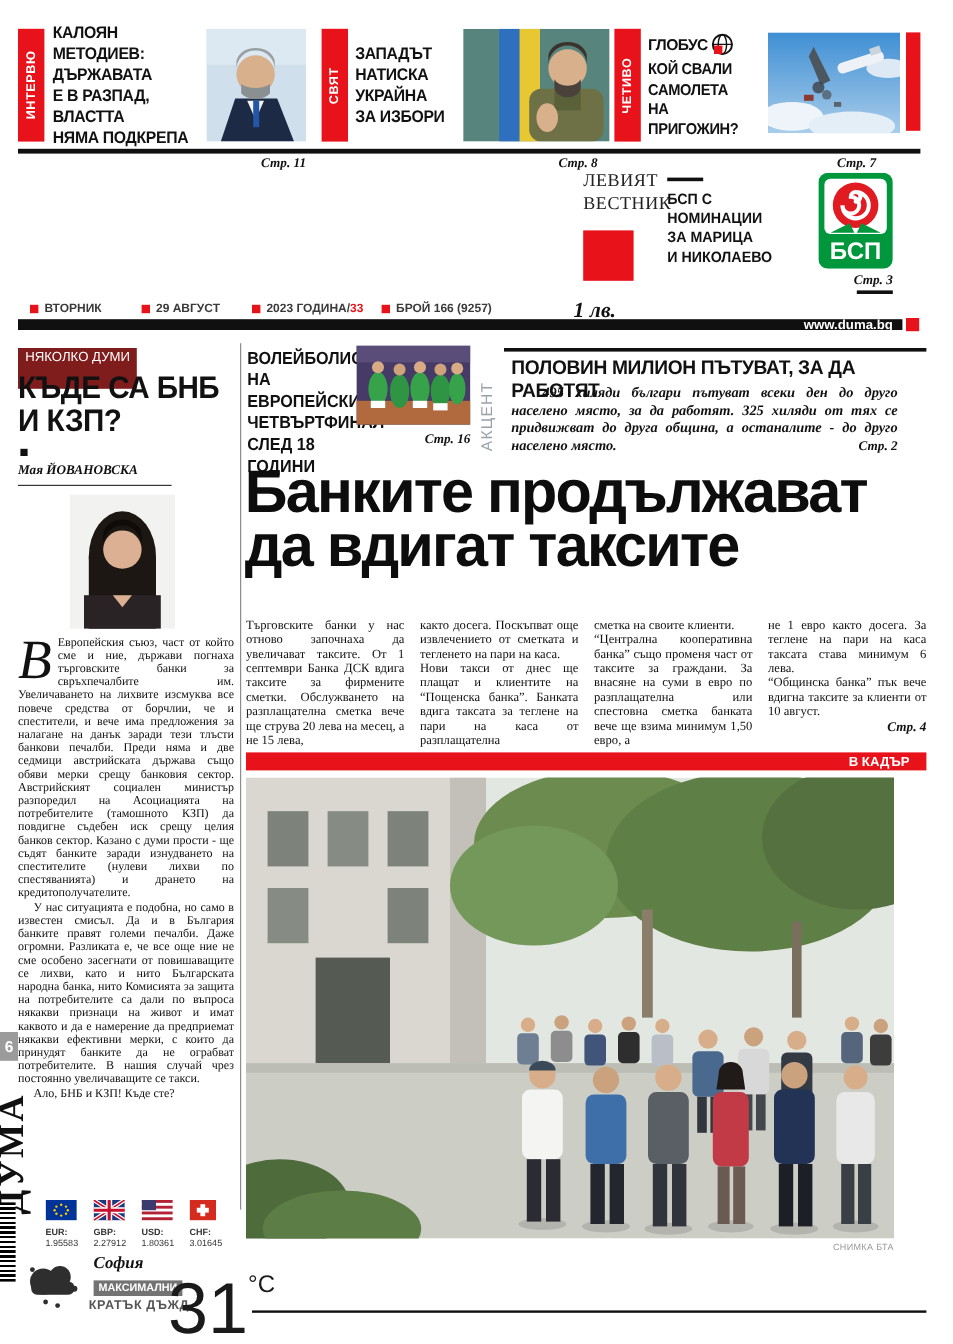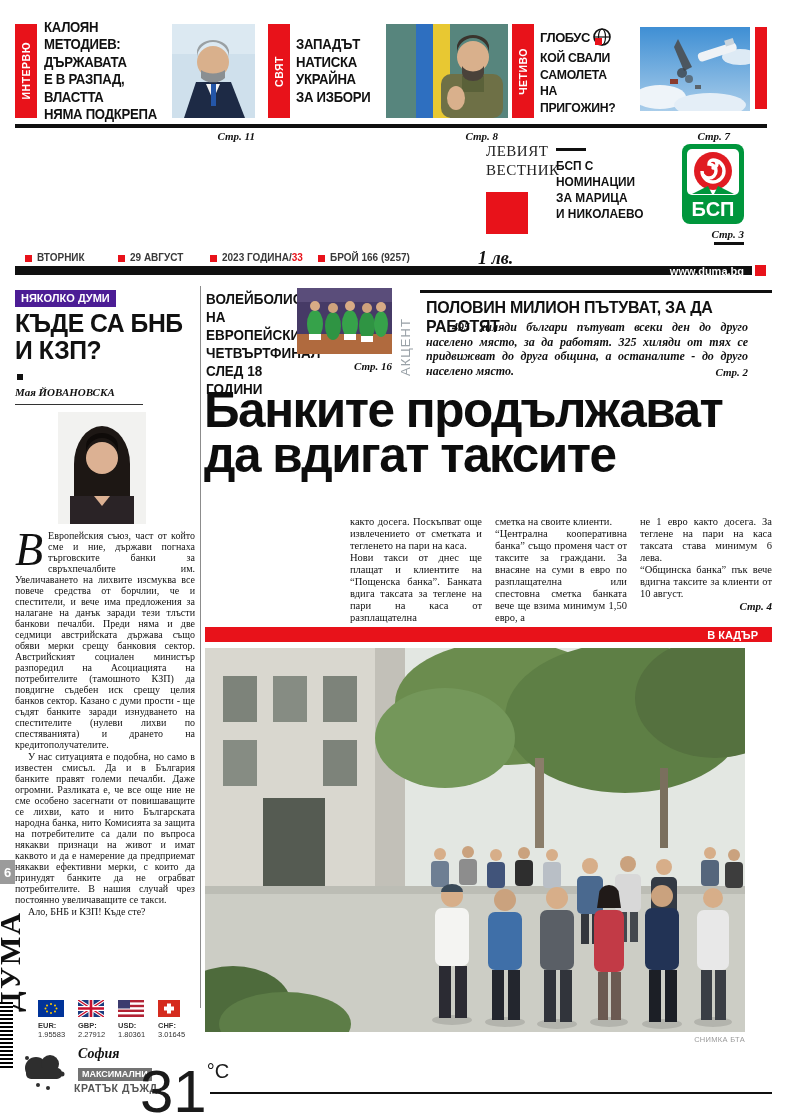--- a/index.html
+++ b/index.html
@@ -26,21 +26,21 @@
   .redsq{background:#e8121a;}
   .bspnews{font-weight:bold;font-size:12.5px;line-height:16px;transform:scaleX(.95);transform-origin:left top;}
 
   
   .dl{font-size:10px;font-weight:bold;color:#3a3a3a;}
   .dl::before{content:"";display:inline-block;width:7px;height:7px;background:#e8121a;margin-right:5px;vertical-align:-1px;}
   .blackbar{background:#101010;}
   .site{color:#fff;font-weight:bold;font-size:11px;}
 
   
-  .kicker{background:#4c1d95;color:#fff;font-weight:bold;font-size:11px;padding:2px 6px 3px;display:inline-block;}
+  .kicker{background:#7f1d1d;color:#fff;font-weight:normal;font-size:11px;padding:2px 6px 20px;display:inline-block;}
   .op-head{font-weight:bold;font-size:26px;line-height:27px;letter-spacing:-0.5px;transform:scaleX(.95);transform-origin:left top;}
   .author{font-family:"Liberation Serif",serif;font-style:italic;font-weight:bold;font-size:11px;}
   .op-body{font-family:"Liberation Serif","DejaVu Serif",serif;font-size:10px;line-height:11px;text-align:justify;}
   .op-body .para{margin:0 0 1px 0;}
   .op-body .ind{text-indent:13px;}
   .dropcap{float:left;font-family:"Liberation Serif",serif;font-style:italic;font-size:46px;line-height:36px;padding:2px 5px 0 0;}
 
   
   .vol-title{font-weight:bold;font-size:14.5px;line-height:18px;transform:scaleX(.93);transform-origin:left top;}
   .ak-label{writing-mode:vertical-rl;transform:rotate(180deg);color:#9aa2a8;font-size:13px;letter-spacing:1px;}
@@ -260,20 +260,21 @@
 
   <div class="abs ak-label" style="left:398px;top:296px;height:80px;">АКЦЕНТ</div>
   <div class="abs hr2" style="left:420px;top:290px;width:352px;height:2.5px;"></div>
   <div class="abs ak-title" style="left:426px;top:298px;width:350px;">ПОЛОВИН МИЛИОН ПЪТУВАТ, ЗА ДА РАБОТЯТ</div>
   <div class="abs ak-body" style="left:426px;top:320px;width:322px;">495 хиляди българи пътуват всеки ден до друго населено място, за да работят. 325 хиляди от тях се придвижват до друга община, а останалите - до друго населено място.</div>
   <div class="abs tpage" style="left:668px;top:366px;width:80px;">Стр. 2</div>
 
   <div class="abs headline pre" style="left:204px;top:388px;width:590px;">Банките продължават
 да вдигат таксите</div>
 
+  <div class="abs col pre" style="left:205px;top:516px;width:132px;">Търговските банки у нас отново започнаха да увеличават таксите. От 1 септември Банка ДСК вдига таксите за фирмените сметки. Обслужването на разплащателна сметка вече ще струва 20 лева на месец, а не 15 лева,</div>
   <div class="abs col pre" style="left:350px;top:516px;width:132px;">както досега. Поскъпват още извлечението от сметката и тегленето на пари на каса.
 Нови такси от днес ще плащат и клиентите на “Пощенска банка”. Банката вдига таксата за теглене на пари на каса от разплащателна</div>
   <div class="abs col pre" style="left:495px;top:516px;width:132px;">сметка на своите клиенти.
 “Централна кооперативна банка” също променя част от таксите за граждани. За внасяне на суми в евро по разплащателна или спестовна сметка банката вече ще взима минимум 1,50 евро, а</div>
   <div class="abs col pre" style="left:640px;top:516px;width:132px;">не 1 евро както досега. За теглене на пари на каса таксата става минимум 6 лева.
 “Общинска банка” пък вече вдигна таксите за клиенти от 10 август.</div>
   <div class="abs tpage" style="left:692px;top:600px;width:80px;">Стр. 4</div>
 
   <div class="abs vkbar" style="left:205px;top:627px;width:567px;height:15px;">
     <span>В КАДЪР</span>

